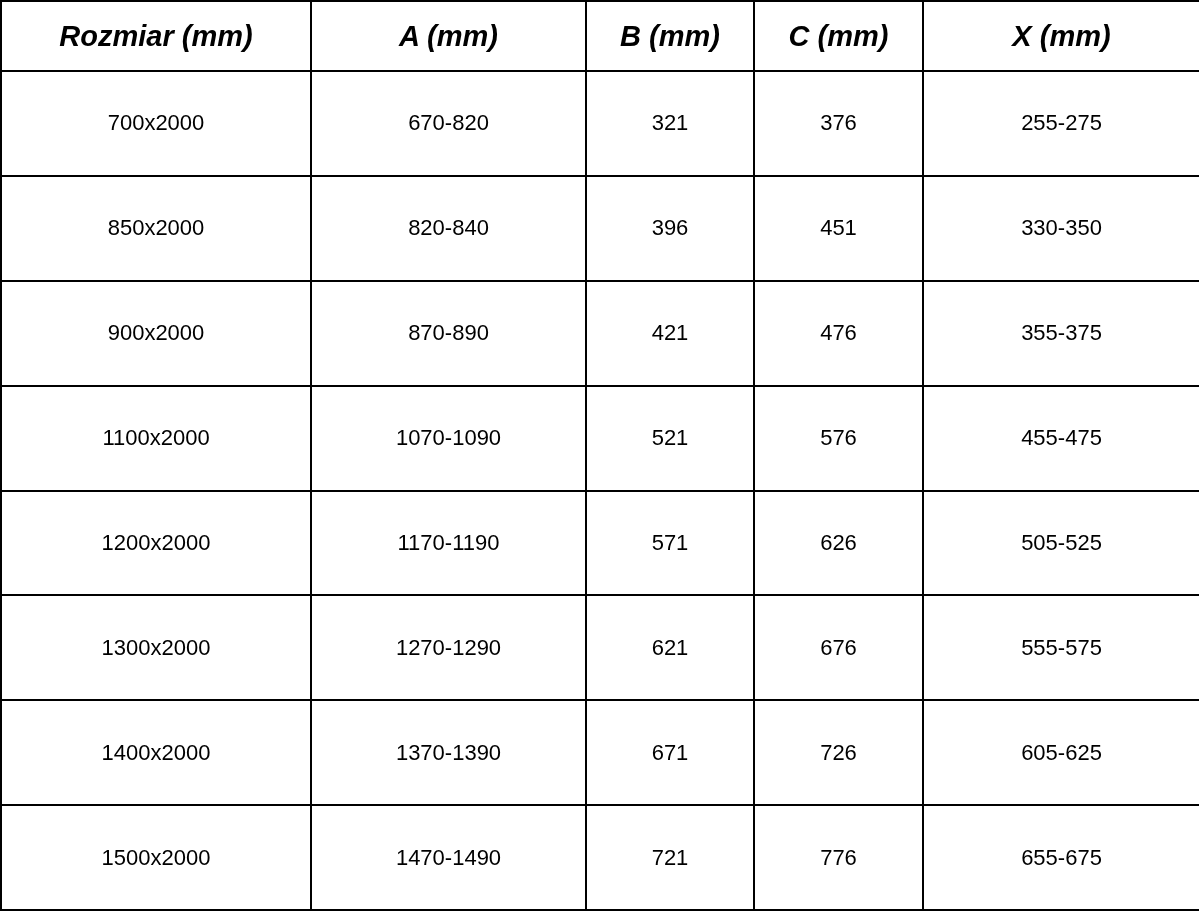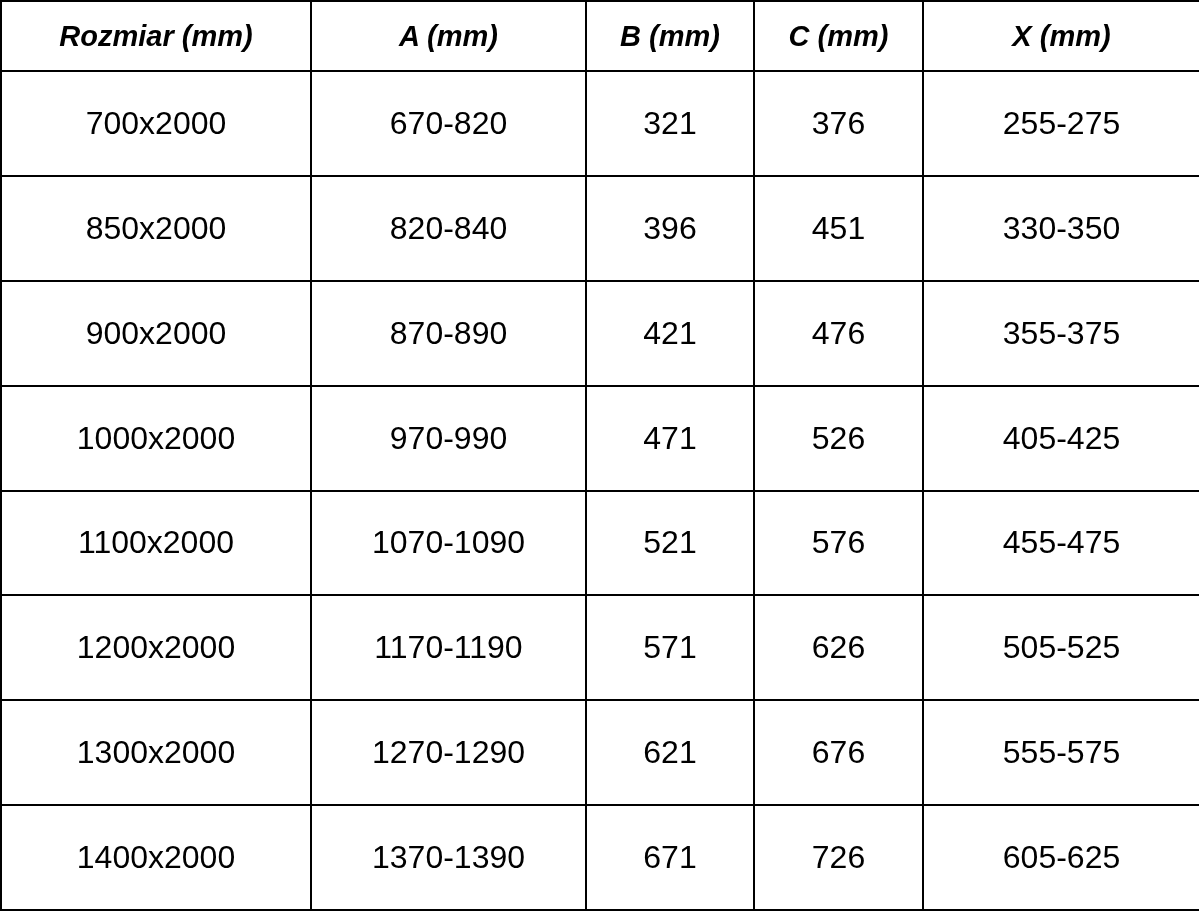--- a/index.html
+++ b/index.html
@@ -25,21 +25,21 @@
     overflow: hidden;
     white-space: nowrap;
   }
   .size-table th {
     font-size: 29px;
     font-weight: bold;
     height: 68px;
     font-style: italic;
   }
   .size-table td {
-    font-size: 32px;
+    font-size: 22px;
     font-weight: normal;
     height: 68px;
   }
   col.c-rozmiar { width: 310px; }
   col.c-a       { width: 275px; }
   col.c-b       { width: 168px; }
   col.c-c       { width: 169px; }
   col.c-x       { width: 277px; }
 </style>
 </head>
@@ -78,27 +78,20 @@
       <td>330-350</td>
     </tr>
     <tr>
       <td>900x2000</td>
       <td>870-890</td>
       <td>421</td>
       <td>476</td>
       <td>355-375</td>
     </tr>
     <tr>
-      <td>1000x2000</td>
-      <td>970-990</td>
-      <td>471</td>
-      <td>526</td>
-      <td>405-425</td>
-    </tr>
-    <tr>
       <td>1100x2000</td>
       <td>1070-1090</td>
       <td>521</td>
       <td>576</td>
       <td>455-475</td>
     </tr>
     <tr>
       <td>1200x2000</td>
       <td>1170-1190</td>
       <td>571</td>
@@ -112,14 +105,21 @@
       <td>676</td>
       <td>555-575</td>
     </tr>
     <tr>
       <td>1400x2000</td>
       <td>1370-1390</td>
       <td>671</td>
       <td>726</td>
       <td>605-625</td>
     </tr>
+    <tr>
+      <td>1500x2000</td>
+      <td>1470-1490</td>
+      <td>721</td>
+      <td>776</td>
+      <td>655-675</td>
+    </tr>
   </tbody>
 </table>
 
 </body></html>

